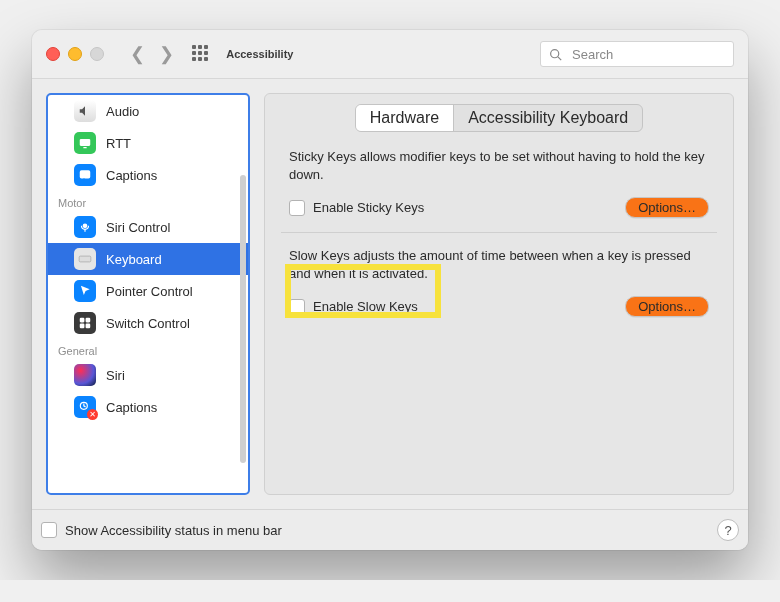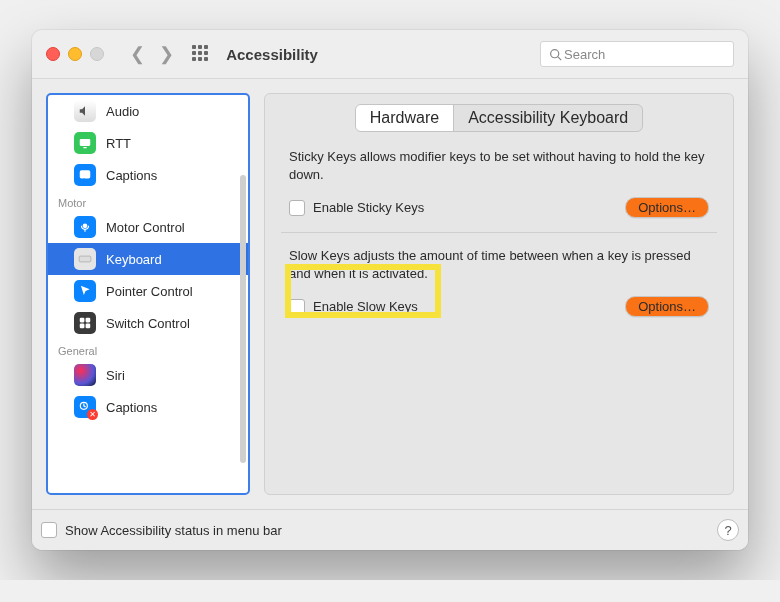--- a/index.html
+++ b/index.html
@@ -28,33 +28,33 @@
   .dot.red{background:#ff5f57;border:1px solid #e24238;}
   .dot.yellow{background:#febc2e;border:1px solid #e1a116;}
   .dot.grey{background:#d7d7d7;border:1px solid #c6c6c6;}
   .nav-arrows{display:flex;gap:14px;margin:0 6px 0 8px;}
   .nav-arrows span{color:#9a9a9a;font-size:18px;display:inline-block;line-height:1;}
   .apps-icon{
     width:18px;height:18px;margin:0 6px 0 2px;
     display:grid;grid-template-columns:repeat(3,4px);grid-template-rows:repeat(3,4px);gap:2px;
   }
   .apps-icon i{background:#666;border-radius:1px;width:4px;height:4px;}
-  .title-text{font-weight:700;color:#3b3b3b;font-size:15px;}
+  .title-text{font-weight:700;color:#3b3b3b;font-size:11px;}
   .search{
     margin-left:auto;
     width:176px;
     height:24px;
     background:#fff;
     border:1px solid #d4d4d4;
     border-radius:3px;
     display:flex;align-items:center;
     padding:0 8px;
     color:#888;
     font-size:13px;
-    gap:2px;
+    gap:10px;
   }
   .search svg{width:13px;height:13px;stroke:#888;fill:none;}
   .body{flex:1;display:flex;padding:14px;gap:14px;}
   .sidebar{
     width:200px;
     border:2px solid #3e7ee8;
     border-radius:5px;
     background:#fff;
     position:relative;
     overflow:hidden;
@@ -187,21 +187,21 @@
 
       <div class="cat-label">Motor</div>
       <div class="item">
         <div class="icon-box" style="background:#0a84ff;">
           <svg viewBox="0 0 24 24" fill="#fff">
               <circle cx="12" cy="10" r="4"></circle>
               <path d="M6 10a6 6 0 0012 0" stroke="#fff" stroke-width="2" fill="none"></path>
               <line x1="12" y1="16" x2="12" y2="20" stroke="#fff" stroke-width="2"></line>
             </svg>
         </div>
-        <span>Motor Control</span>
+        <span>Siri Control</span>
       </div>
       <div class="item selected">
         <div class="icon-box" style="background:#e5e5e5;">
           <svg viewBox="0 0 24 24" fill="#666">
               <rect x="2" y="7" width="20" height="10" rx="2" fill="#ddd" stroke="#999"></rect>
             </svg>
         </div>
         <span>Keyboard</span>
       </div>
       <div class="item">

